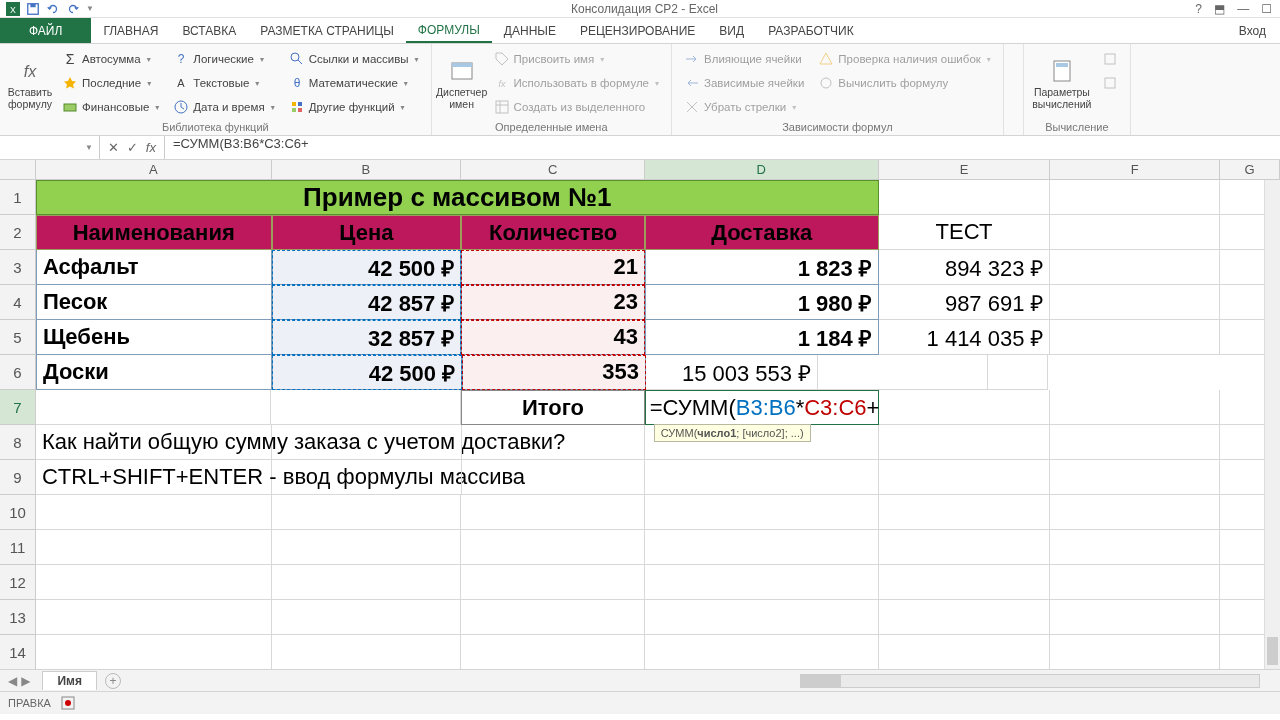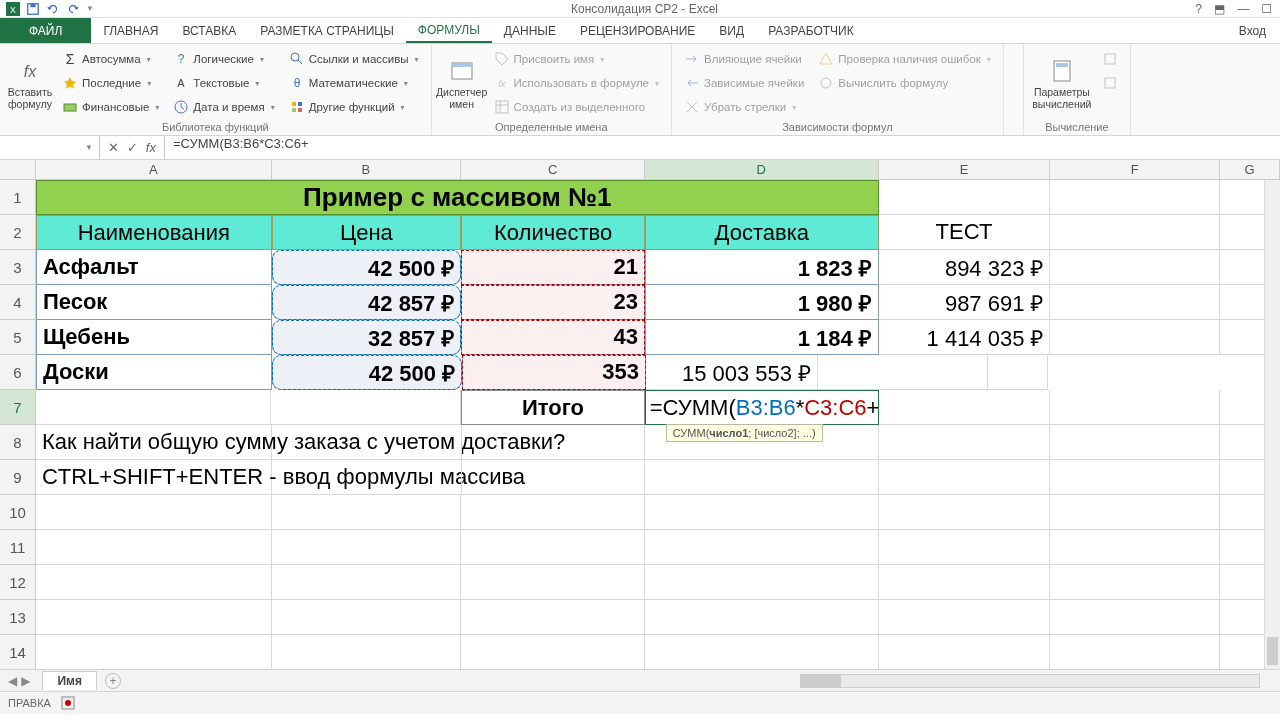--- a/index.html
+++ b/index.html
@@ -54,36 +54,36 @@
 
 .wA { width: 236px; }
 .wB { width: 190px; }
 .wC { width: 184px; }
 .wD { width: 234px; }
 .wE { width: 172px; }
 .wF { width: 170px; }
 .wG { width: 60px; }
 
 .title-merge { background: #92d050; font-weight: bold; justify-content: center; font-size: 26px; border: 1px solid #5a8f2f; }
-.hdr { background: #5eead4; font-weight: normal; justify-content: center; border: 1px solid #9c9c5c; }
+.hdr { background: #be185d; font-weight: bold; justify-content: center; border: 1px solid #9c9c5c; }
 .data-b { border: 1px solid #7f9db9; border-top: none; font-weight: bold; }
 .bsel { background: #eef0f7; }
 .csel { background: #fceff0; }
 .ral { justify-content: flex-end; }
 .cal { justify-content: center; }
 .itogo { font-weight: bold; justify-content: center; border: 1px solid #888; }
 
 .edit-cell { border: 1.5px solid #217346 !important; background: #fff; font-size: 22px; padding: 0 4px; }
 .fref-b { color: #0070c0; }
 .fref-c { color: #c00000; }
 
-.tooltip { position: absolute; top: 100%; left: 20px; background: #ffffe1; border: 1px solid #b8b8a0; font-size: 11px; padding: 2px 6px; color: #555; z-index: 10; white-space: nowrap; }
+.tooltip { position: absolute; top: 100%; left: 8px; background: #ffffe1; border: 1px solid #b8b8a0; font-size: 11px; padding: 2px 6px; color: #555; z-index: 10; white-space: nowrap; }
 .tooltip b { font-weight: bold; }
 
-.rsel-blue { outline: 1.5px dashed #0070c0; outline-offset: -1px; border-radius: 9px; }
+.rsel-blue { outline: 1.5px dashed #0070c0; outline-offset: -1px; }
 .rsel-red { outline: 1.5px dashed #c00000; outline-offset: -1px; }
 
 
 .sheetbar { height: 22px; display: flex; align-items: center; background: #f3f3f3; border-bottom: 1px solid #d4d4d4; font-size: 12px; }
 .sheetbar .nav { display: flex; gap: 4px; padding: 0 8px; color: #888; }
 .sheet-tab { background: #fff; border: 1px solid #ccc; border-bottom: none; padding: 2px 14px; margin-left: 4px; font-weight: bold; }
 .sheet-add { margin-left: 8px; width: 16px; height: 16px; border: 1px solid #bbb; border-radius: 50%; display: flex; align-items: center; justify-content: center; color: #888; cursor: pointer; }
 .hscroll { flex: 1; display: flex; justify-content: flex-end; padding-right: 20px; }
 .hscroll .track { width: 460px; height: 14px; background: #eaeaea; border: 1px solid #ccc; position: relative; }
 .hscroll .thumb { position: absolute; left: 0; width: 40px; height: 100%; background: #cdcdcd; }

